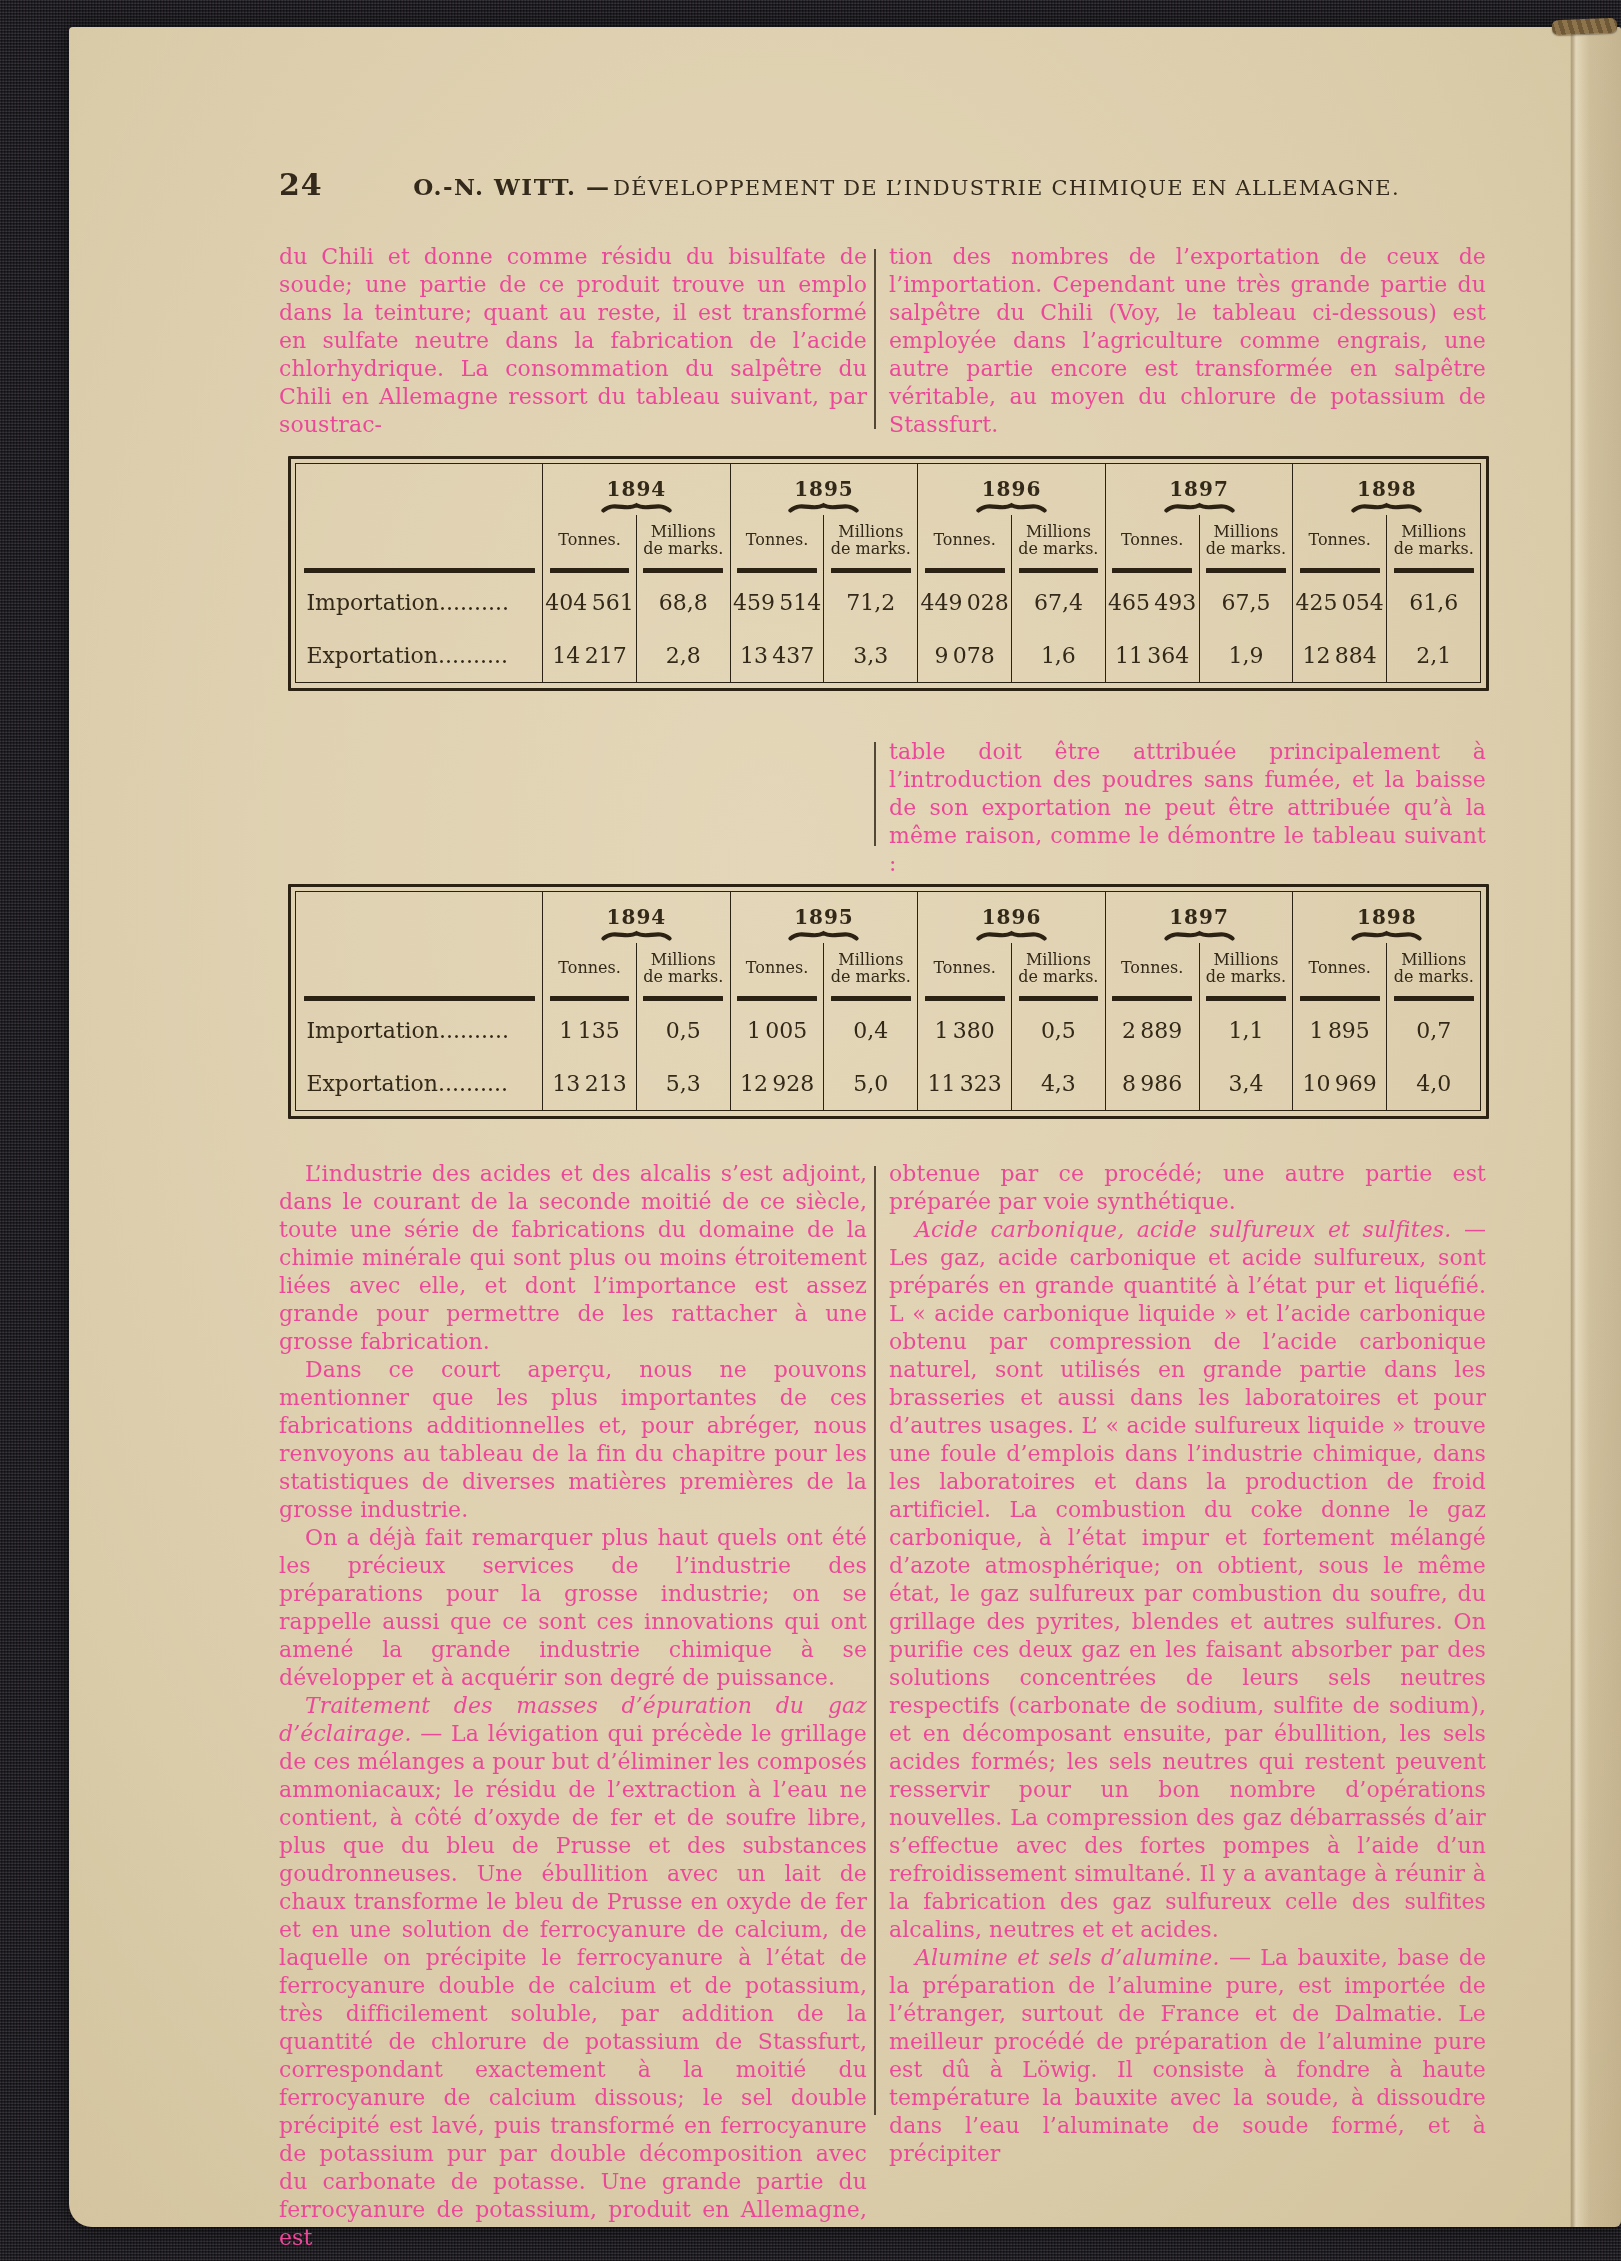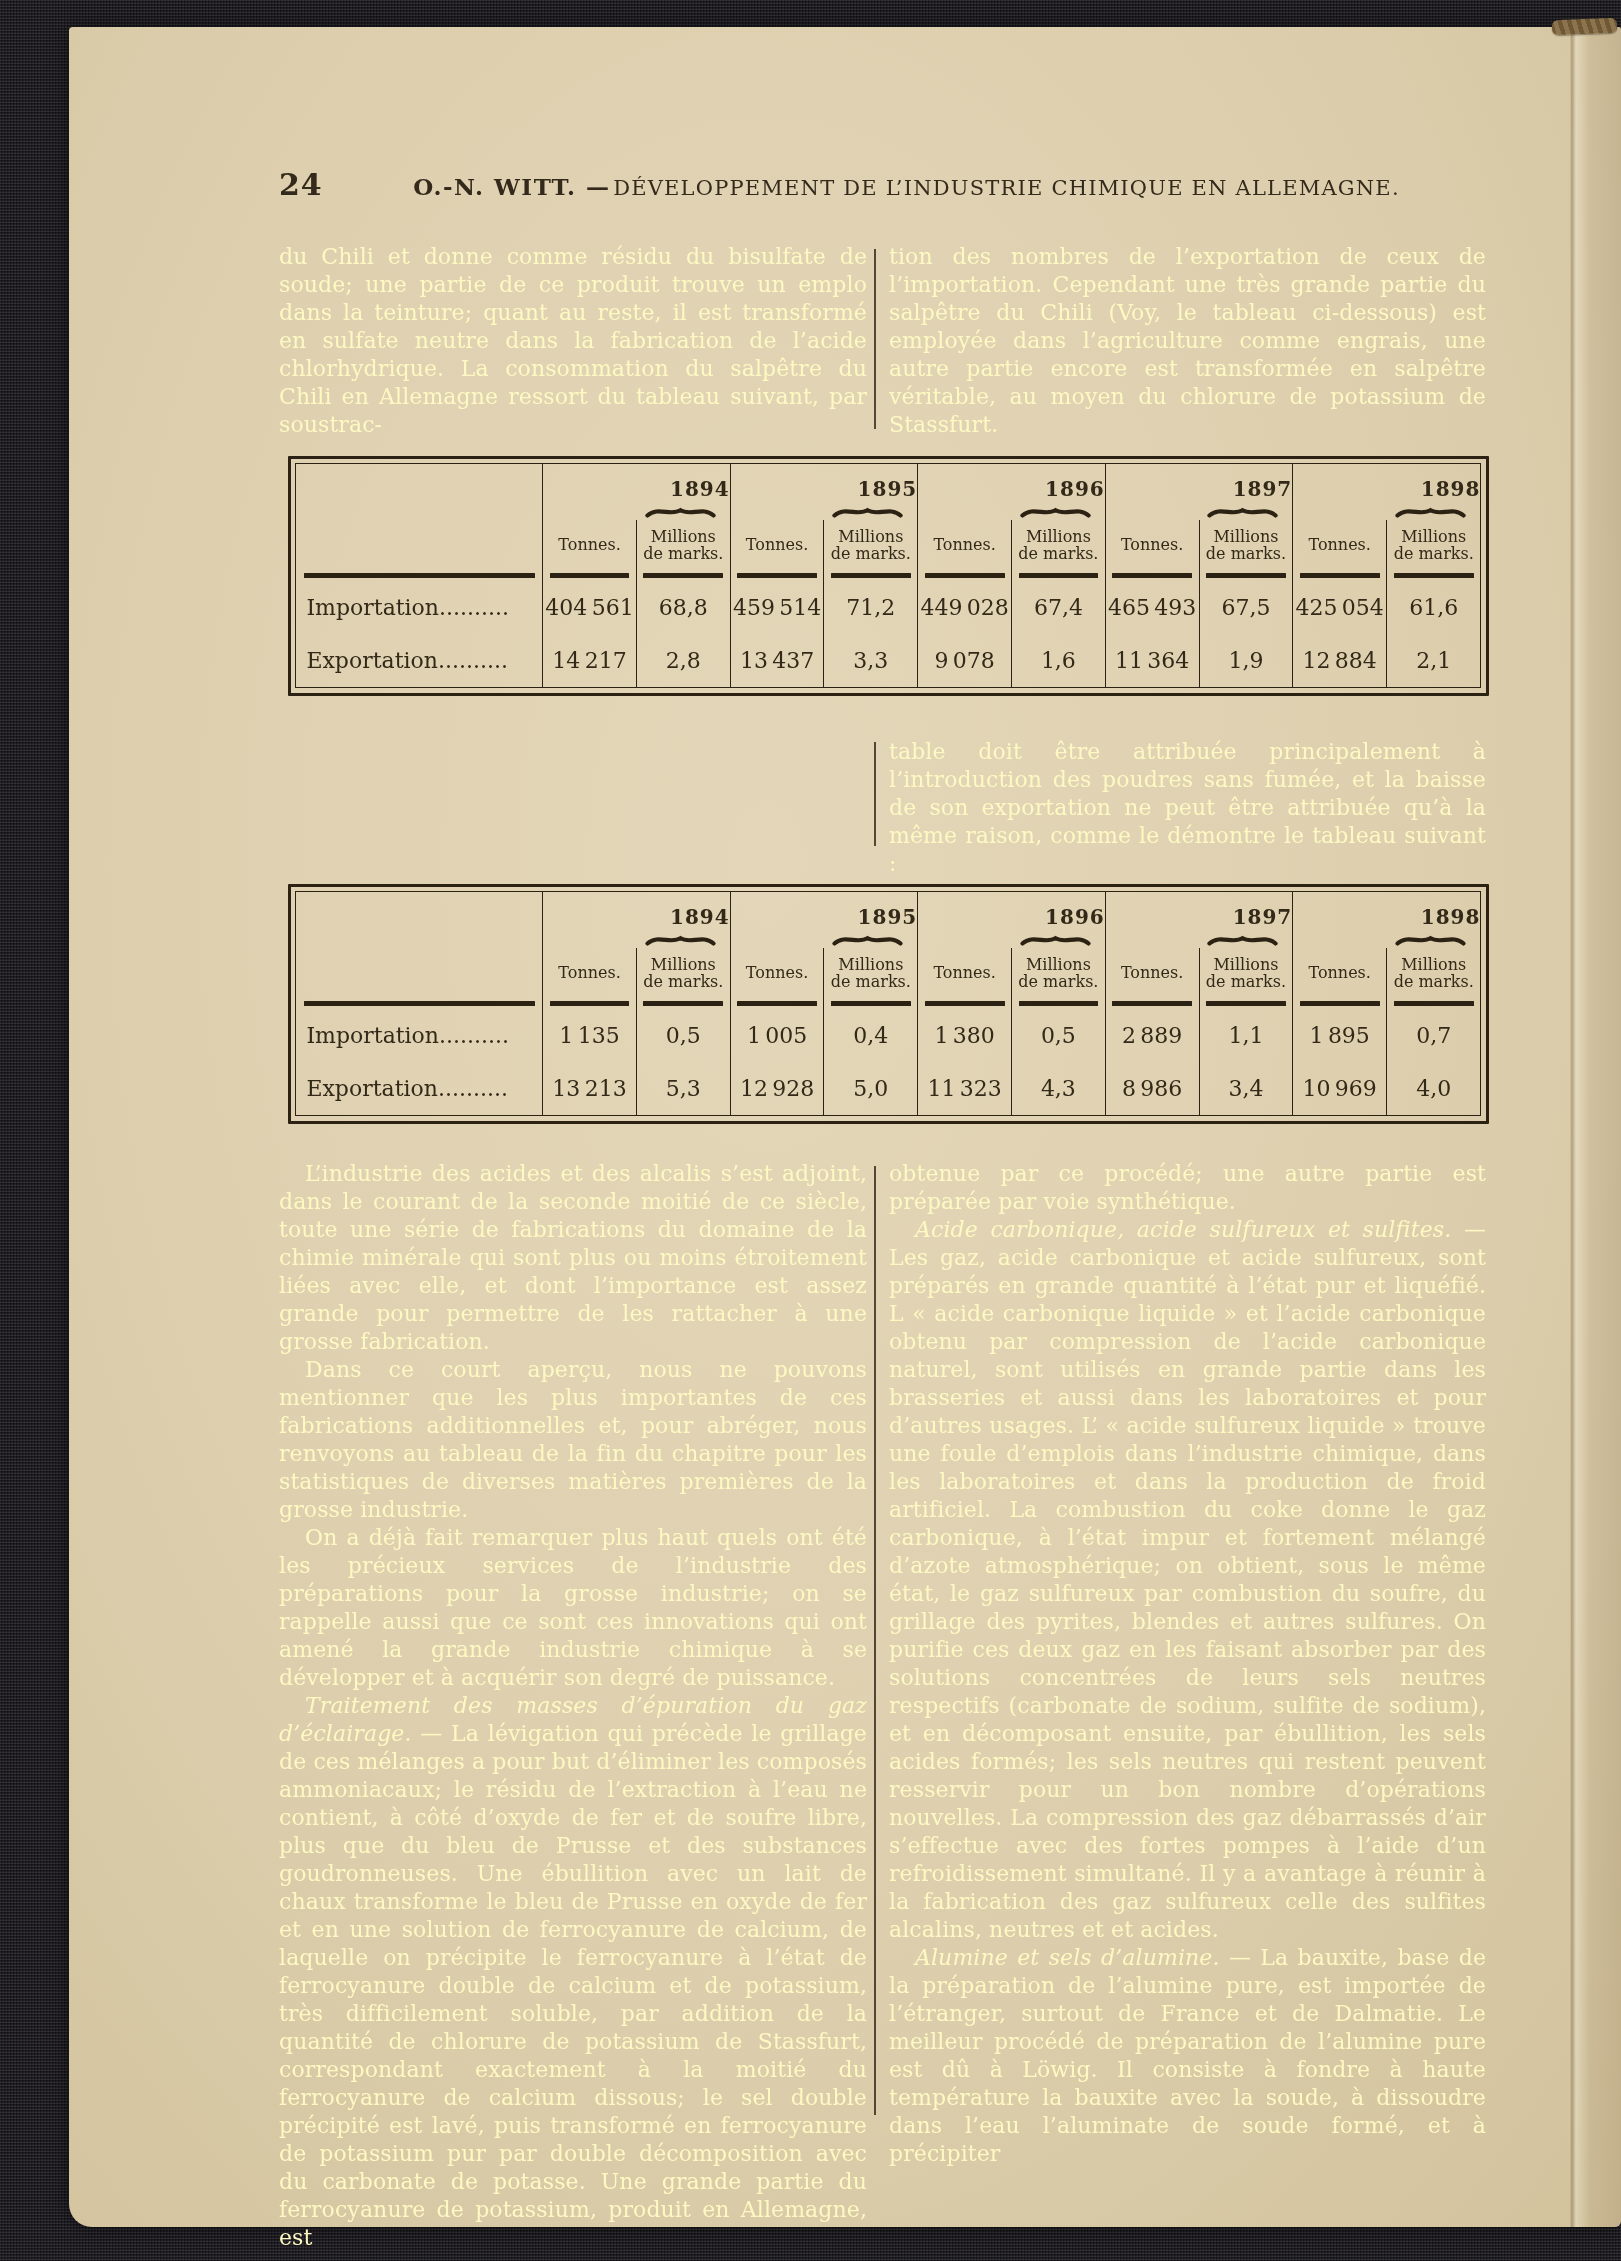--- a/index.html
+++ b/index.html
@@ -49,40 +49,40 @@
     color:#342a1b;
   }
   .pagenum{font-size:30px;font-weight:700;letter-spacing:1px;width:59px;}
   .headtitle{flex:1;text-align:center;white-space:nowrap;}
   .author{font-size:23px;font-weight:700;letter-spacing:1.5px;}
   .titlerest{font-size:21px;font-weight:500;letter-spacing:1.2px;}
 
   
   .col{
     position:absolute;font-size:22px;line-height:28px;text-align:justify;
-    color:#fef9c3;letter-spacing:0.1px;
+    color:#ec4899;letter-spacing:0.1px;
   }
   .col p{margin:0;}
   .col p.ind{text-indent:26px;}
   .lead{font-style:italic;}
   .vdiv{position:absolute;width:1.5px;background:#3a2f1f;opacity:.85;}
 
   
   .tbl{
     position:absolute;border:3.5px solid #2c2213;background:rgba(0,0,0,0);
     padding:4.4px;border-radius:1px;
   }
   .tbl-inner{border:1.5px solid #2c2213;}
   table{border-collapse:collapse;width:100%;table-layout:fixed;}
   col.c-label{width:20.8%;}
   col.c-v{width:7.92%;}
   td,th{padding:0;vertical-align:middle;text-align:center;color:#332918;}
   tr.yr{height:47px;}
   tr.yr th{font-size:20px;font-weight:700;letter-spacing:1px;vertical-align:bottom;padding-bottom:1px;}
-  tr.yr .ygrp{display:flex;flex-direction:column;align-items:flex-end;gap:5px;margin-top:13px;}
+  tr.yr .ygrp{display:flex;flex-direction:column;align-items:center;margin-top:13px;}
   .brace{width:99px;height:13px;display:block;}
   .brace path{stroke:#2c2213;stroke-width:7;fill:none;stroke-linecap:round;}
   tr.sub{height:49px;}
   tr.sub td{font-size:16px;line-height:17px;}
   tr.rule{height:12px;}
   .bar{height:4.4px;background:#2c2213;width:86%;margin:0 auto;border-radius:0.5px;}
   .bar.w{width:94%;}
   tr.data{height:53px;}
   tr.data td{font-size:22px;}
   td.lblc{text-align:left;padding-left:10px;font-size:20px;white-space:nowrap;overflow:hidden;}

